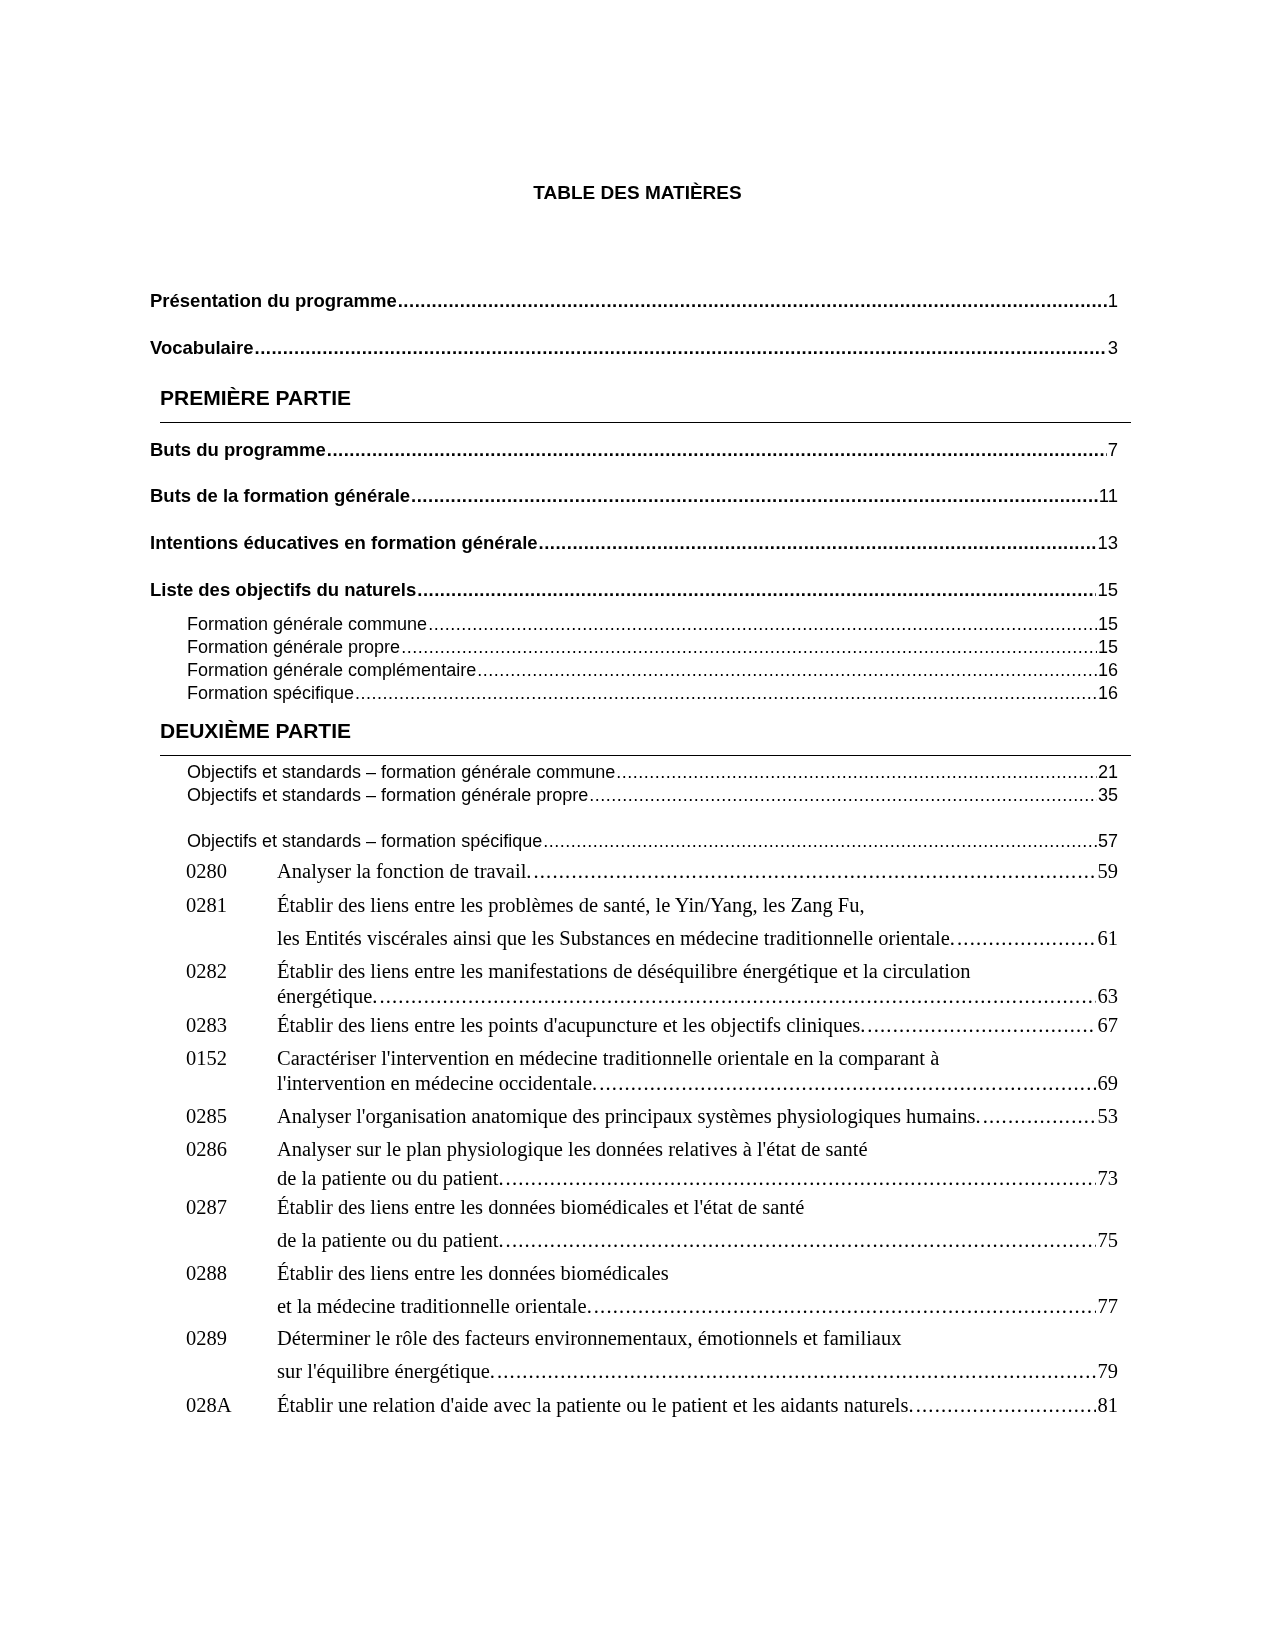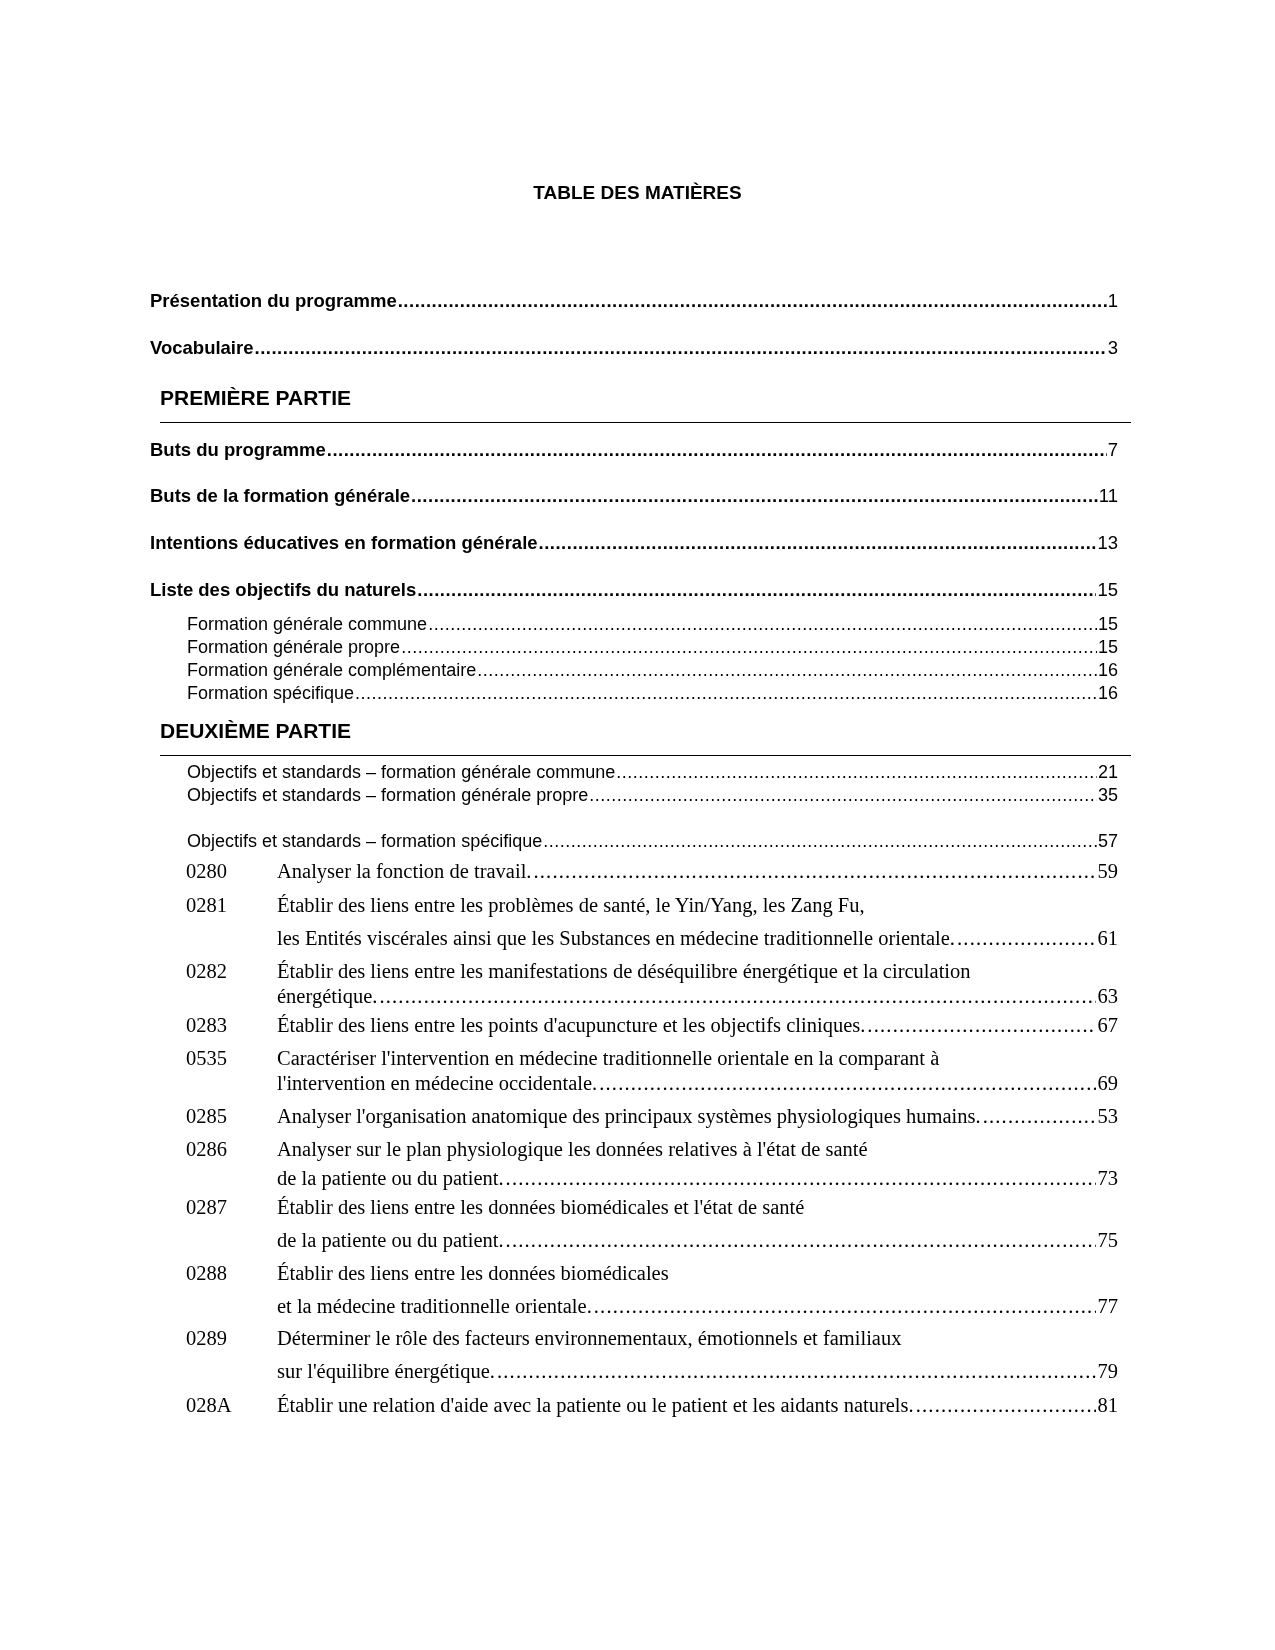--- a/index.html
+++ b/index.html
@@ -154,21 +154,21 @@
   <div class="obj" style="top:1014px">
     <span class="code">0283</span>
     <div class="line" style="top:0">
       <span>Établir des liens entre les points d'acupuncture et les objectifs cliniques.</span>
       <span class="dots"></span>
       <span>67</span>
     </div>
   </div>
 
   <div class="obj" style="top:1047px">
-    <span class="code">0535</span>
+    <span class="code">0152</span>
     <div class="line" style="top:0">
       <span>Caractériser l'intervention en médecine traditionnelle orientale en la comparant à</span>
     </div>
     <div class="line" style="top:25px">
       <span>l'intervention en médecine occidentale.</span>
       <span class="dots"></span>
       <span>69</span>
     </div>
   </div>
 

